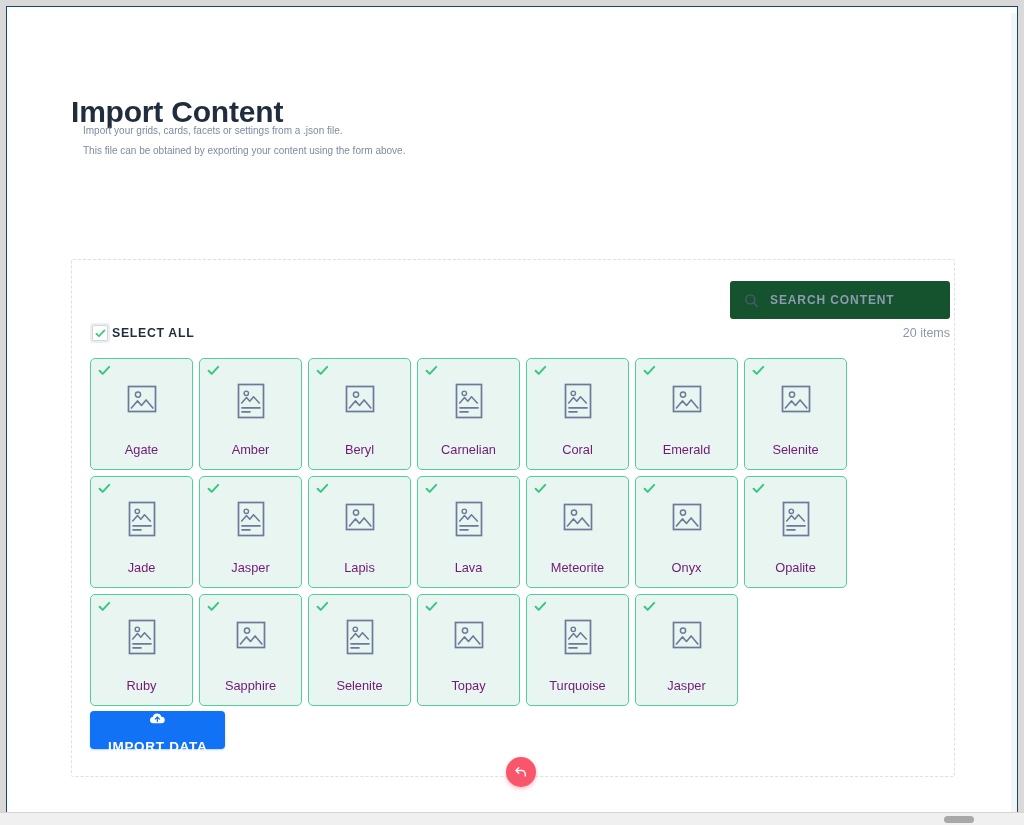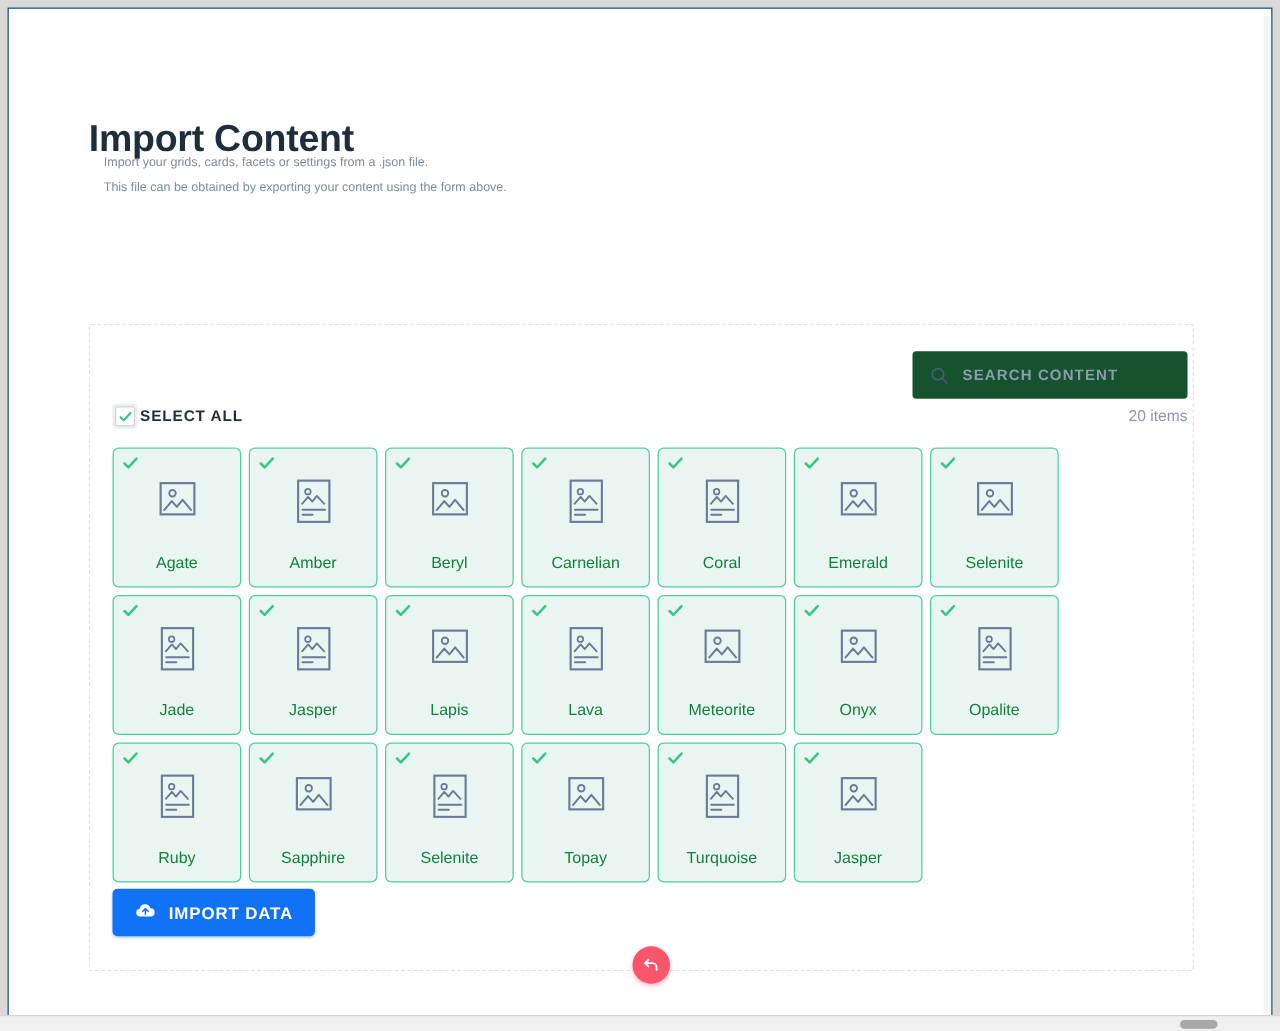--- a/index.html
+++ b/index.html
@@ -177,32 +177,33 @@
     margin-top: 23px;
     line-height: 0;
   }
   .card-icon svg { display: block; }
   .card-label {
     position: absolute;
     bottom: 12px;
     left: 0; right: 0;
     text-align: center;
     font-size: 12.8px;
-    color: #15803d;
+    color: #701a75;
   }
 
   
   #import-data-button {
     position: absolute;
     left: 18px; bottom: 27px;
     height: 38px;
     padding: 0 18px;
     font-size: 13.5px;
     letter-spacing: 0.7px;
     border-radius: 4px;
+    flex-direction: column;
   }
 
   
   .fab-undo {
     position: absolute;
     left: 434px;
     bottom: -11px;
     width: 30px; height: 30px;
     border-radius: 50%;
     background: #f9556b;

